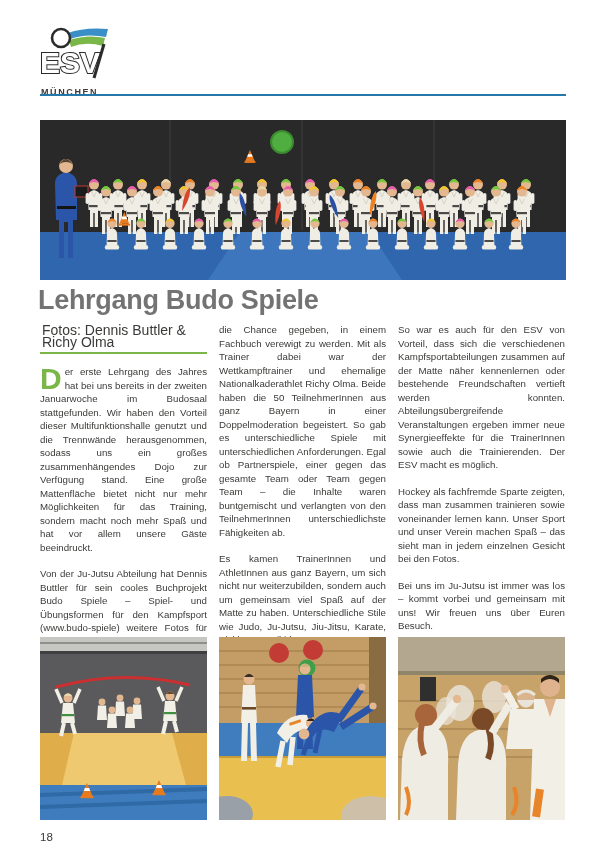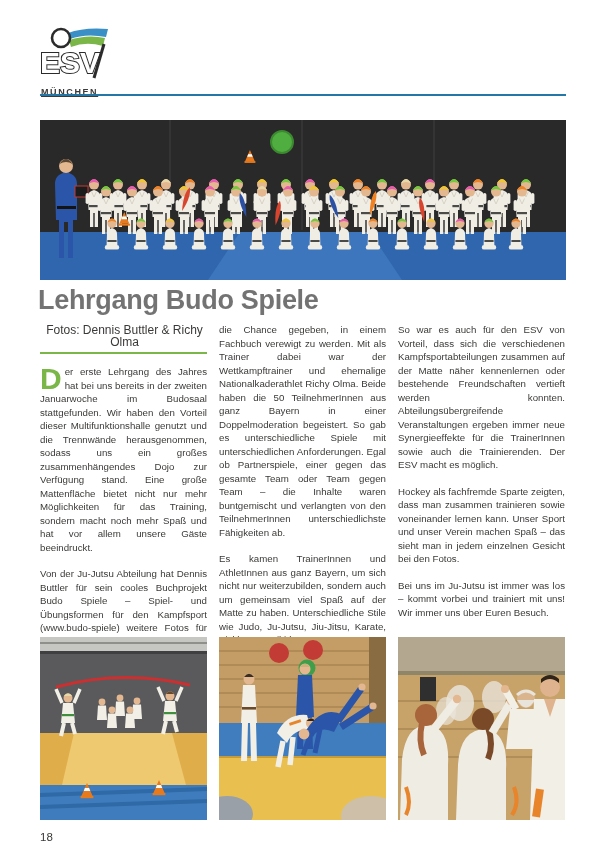--- a/index.html
+++ b/index.html
@@ -10,21 +10,21 @@
     width: 604px; height: 854px;
     margin: 0 auto;
     background: #ffffff;
     overflow: hidden;
     color: #3b3a38;
   }
   
   .logo { position: absolute; left: 38px; top: 26px; width: 80px; }
   .logo-city {
     font-size: 9px; font-weight: bold; letter-spacing: 1.6px;
-    color: #3b3a38; margin-top: 1px; margin-left: 3px; text-decoration: underline;
+    color: #3b3a38; margin-top: 1px; margin-left: 3px;
   }
   .header-rule {
     position: absolute; left: 40px; top: 94px;
     width: 526px; height: 2px; background: #2478a9;
   }
   
   figure.photo { position: absolute; overflow: hidden; }
   .photo svg { display: block; }
   .main-photo { left: 40px; top: 120px; width: 526px; height: 160px; }
   .bphoto { top: 637px; width: 167px; height: 183px; }
@@ -39,22 +39,22 @@
   }
   .col {
     position: absolute; top: 323px; width: 167px;
     font-size: 9.7px; line-height: 13.5px;
     text-align: justify; hyphens: auto; color: #3b3a38;
   }
   .col-1 { left: 40px; }
   .col-2 { left: 219px; }
   .col-3 { left: 398px; }
   .credit {
-    display: block; font-size: 12px; line-height: 12px;
-    color: #3b3a38; text-align: center;
+    display: block; font-size: 14px; line-height: 12px;
+    color: #3b3a38; text-align: left;
     border-bottom: 2px solid #7ab648;
     padding: 1px 0 4px 2px; margin-bottom: 11px;
   }
   .col p { margin: 0 0 13px 0; }
   .col p:last-child { margin-bottom: 0; }
   .dropcap {
     float: left; color: #7ab648; font-weight: bold;
     font-size: 30px; line-height: 25px;
     padding: 1px 3px 0 0;
   }
@@ -209,21 +209,21 @@
     <p><span class="dropcap">D</span><span>er erste Lehrgang des Jahres hat bei uns bereits in der zweiten Januarwoche im Budosaal stattgefunden. Wir haben den Vorteil dieser Multifunktionshalle genutzt und die Trennwände herausgenommen, sodass uns ein großes zusammenhängendes Dojo zur Verfügung stand. Eine große Mattenfläche bietet nicht nur mehr Möglichkeiten für das Training, sondern macht noch mehr Spaß und hat vor allem unsere Gäste beeindruckt.</span></p>
     <p>Von der Ju-Jutsu Abteilung hat Dennis Buttler für sein cooles Buchprojekt Budo Spiele – Spiel- und Übungsformen für den Kampfsport (www.budo-spiele) weitere Fotos für Band III und IV angefertigt und so wieder vielen ESV Mitgliedern</p>
   </div>
   <div class="col col-2">
     <p>die Chance gegeben, in einem Fachbuch verewigt zu werden. Mit als Trainer dabei war der Wettkampftrainer und ehemalige Nationalkaderathlet Richy Olma. Beide haben die 50 TeilnehmerInnen aus ganz Bayern in einer Doppelmoderation begeistert. So gab es unterschiedliche Spiele mit unterschiedlichen Anforderungen. Egal ob Partnerspiele, einer gegen das gesamte Team oder Team gegen Team – die Inhalte waren buntgemischt und verlangten von den TeilnehmerInnen unterschiedlichste Fähigkeiten ab.</p>
     <p>Es kamen TrainerInnen und AthletInnen aus ganz Bayern, um sich nicht nur weiterzubilden, sondern auch um gemeinsam viel Spaß auf der Matte zu haben. Unterschiedliche Stile wie Judo, Ju-Jutsu, Jiu-Jitsu, Karate, Kickboxen, Aikido, Krav Maga, Kung-fu sowie auch</p>
   </div>
   <div class="col col-3">
     <p>So war es auch für den ESV von Vorteil, dass sich die verschiedenen Kampfsportabteilungen zusammen auf der Matte näher kennenlernen oder bestehende Freundschaften vertieft werden konnten. Abteilungsübergreifende Veranstaltungen ergeben immer neue Synergieeffekte für die TrainerInnen sowie auch die Trainierenden. Der ESV macht es möglich.</p>
     <p>Hockey als fachfremde Sparte zeigten, dass man zusammen trainieren sowie voneinander lernen kann. Unser Sport und unser Verein machen Spaß – das sieht man in jedem einzelnen Gesicht bei den Fotos.</p>
-    <p>Bei uns im Ju-Jutsu ist immer was los – kommt vorbei und trainiert mit uns! Wir immer uns über Euren Besuch.</p>
+    <p>Bei uns im Ju-Jutsu ist immer was los – kommt vorbei und gemeinsam mit uns! Wir freuen uns über Euren Besuch.</p>
   </div>
 
   <figure class="photo bphoto bphoto-1" aria-label="TeilnehmerInnen springen mit erhobenen Armen unter einem roten Band über gelbe und blaue Matten, davor orangefarbene Pylonen">
     <svg width="167" height="183" viewBox="0 0 167 183">
       <rect width="167" height="183" fill="#5a5a5c"></rect>
       <rect width="167" height="14" fill="#c6c6c2"></rect>
       <rect y="5" width="167" height="2" fill="#8f8f8b"></rect>
       <rect y="14" width="167" height="3" fill="#3f3f41"></rect>
       <rect y="96" width="167" height="52" fill="#dfae4a"></rect>
       <polygon points="34,96 132,96 146,148 22,148" fill="#f3d27c" opacity="0.75"></polygon>

